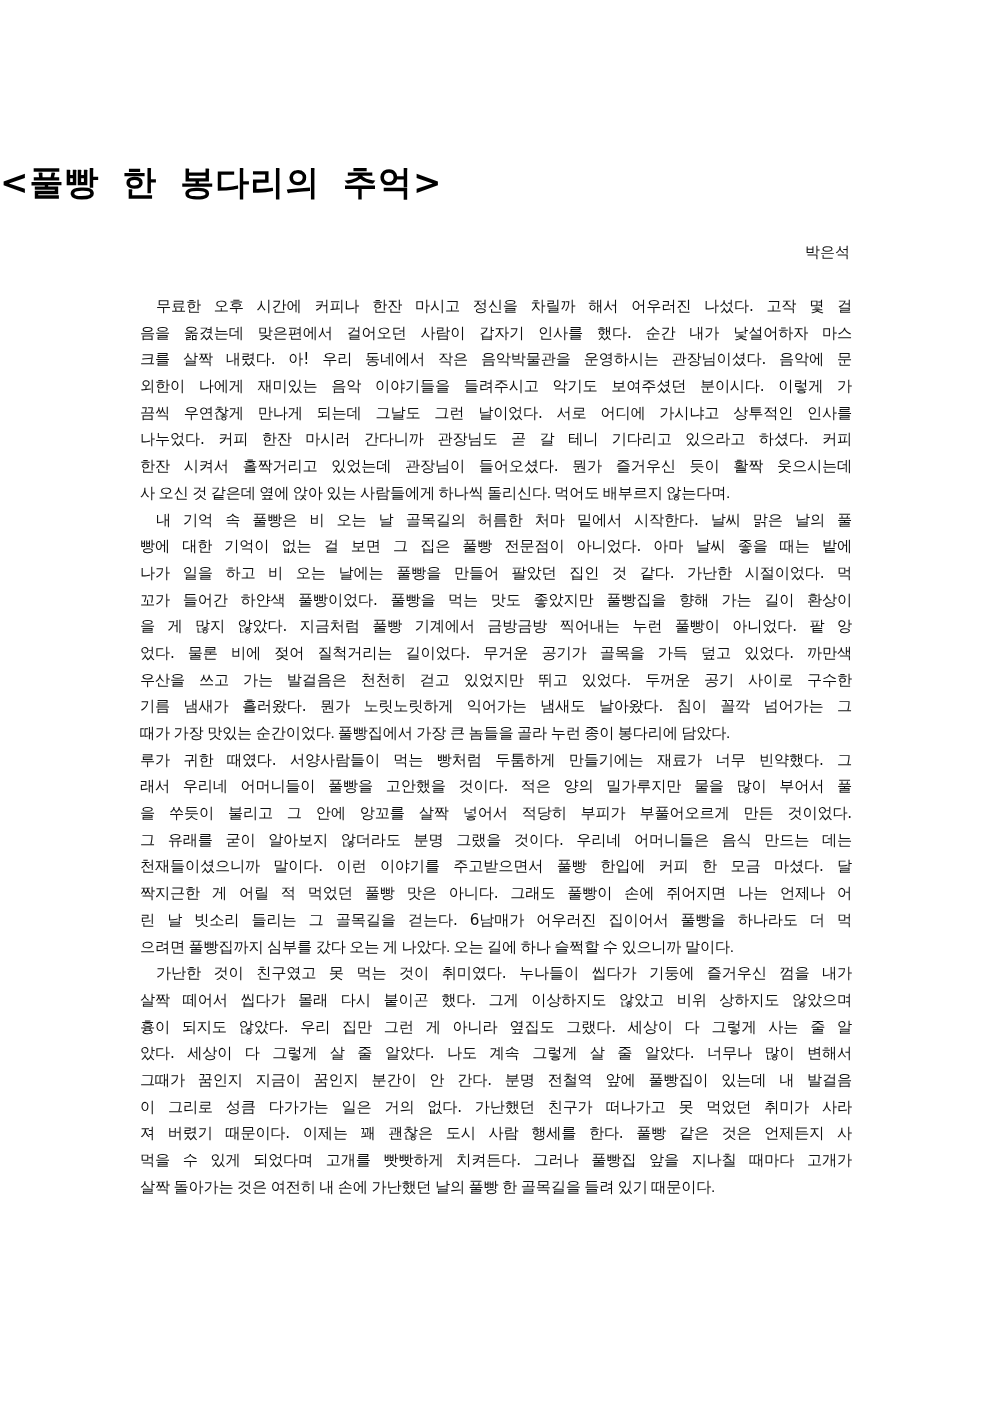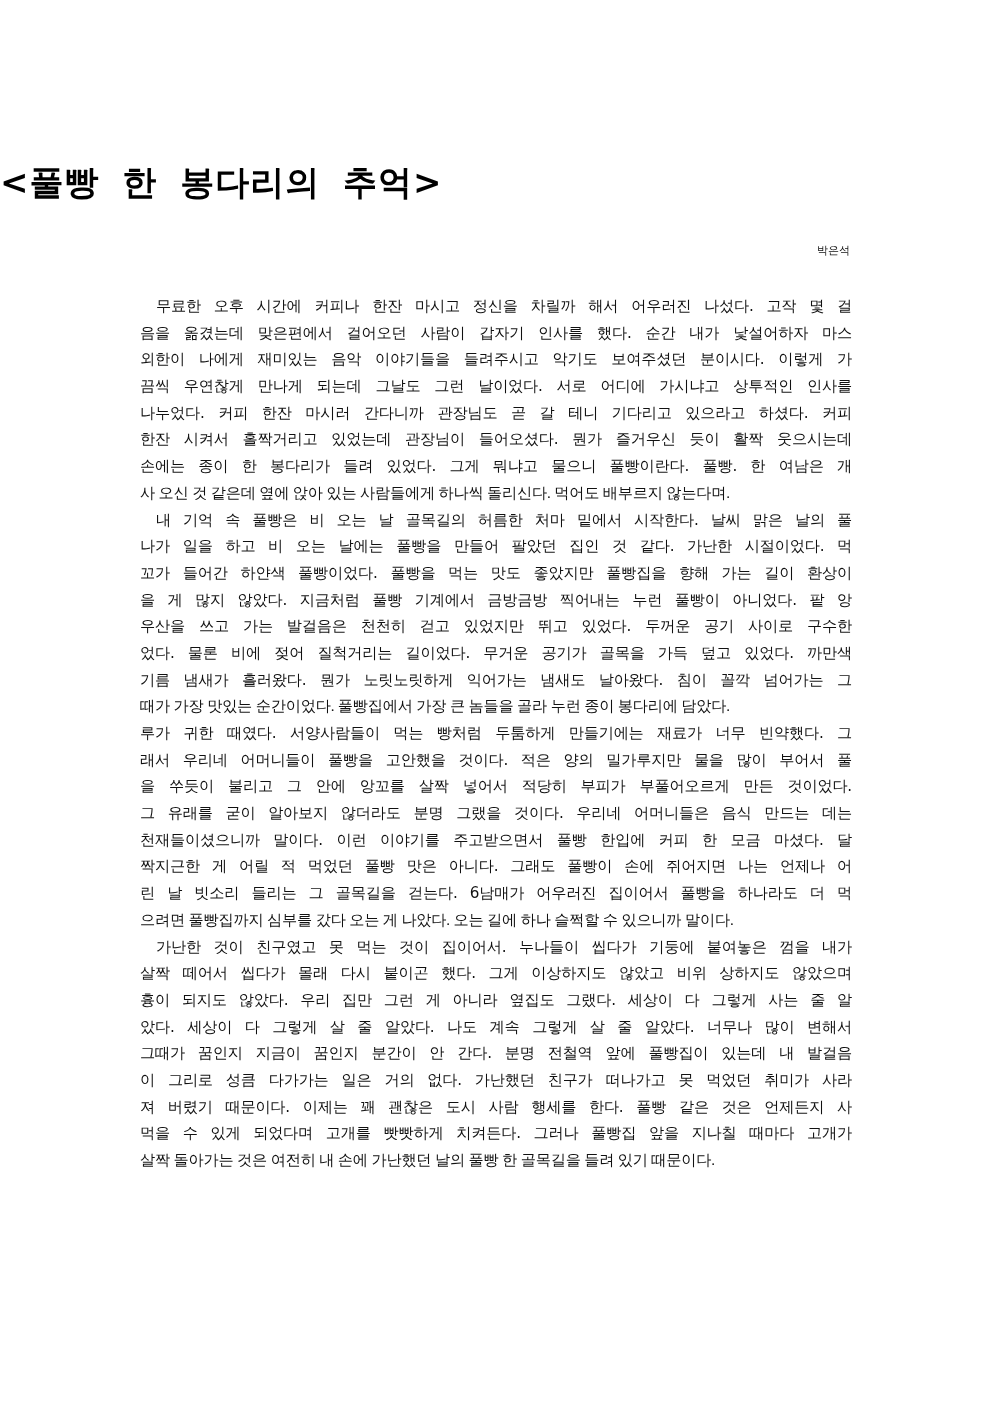--- a/index.html
+++ b/index.html
@@ -2,71 +2,72 @@
 <html><head>
 <meta charset="utf-8">
 <style>
   html, body { margin:0; padding:0; background:#ffffff; }
   body { width:992px; height:1403px; position:relative; overflow:hidden;
          font-family: "DejaVu Sans", "Liberation Sans", sans-serif; color:#111; }
   .page { position:absolute; left:0; top:0; width:992px; height:1403px; background:#fff; }
   .title { position:absolute; top:160px; left:0; width:992px; 
            font-size:34px; font-weight:bold; letter-spacing:1px; color:#000;
            word-spacing:10px; }
-  .author { position:absolute; top:243px; right:142px; font-size:11px; color:#111; }
+  .author { position:absolute; top:243px; right:142px; font-size:15px; color:#111; }
   .body { position:absolute; top:293px; left:140px; width:712px; }
   .line { height:26.7px; line-height:26.7px; font-size:15.2px; white-space:nowrap;
           text-align:justify; text-align-last:justify; letter-spacing:-0.2px; }
   .line.last { text-align-last:left;font-family:Liberation Serif, serif; }
   .line.indent { padding-left:16px; }
 </style>
 </head>
 <body>
 
 <div class="page">
   <div class="title">&lt;풀빵 한 봉다리의 추억&gt;</div>
   <div class="author">박은석</div>
 
   <div class="body">
 
     <div>
       <div class="line indent">무료한 오후 시간에 커피나 한잔 마시고 정신을 차릴까 해서 어우러진 나섰다. 고작 몇 걸</div>
       <div class="line">음을 옮겼는데 맞은편에서 걸어오던 사람이 갑자기 인사를 했다. 순간 내가 낯설어하자 마스</div>
+      <div class="line">크를 살짝 내렸다. 아! 우리 동네에서 작은 음악박물관을 운영하시는 관장님이셨다. 음악에 문</div>
       <div class="line">외한이 나에게 재미있는 음악 이야기들을 들려주시고 악기도 보여주셨던 분이시다. 이렇게 가</div>
       <div class="line">끔씩 우연찮게 만나게 되는데 그날도 그런 날이었다. 서로 어디에 가시냐고 상투적인 인사를</div>
       <div class="line">나누었다. 커피 한잔 마시러 간다니까 관장님도 곧 갈 테니 기다리고 있으라고 하셨다. 커피</div>
       <div class="line">한잔 시켜서 홀짝거리고 있었는데 관장님이 들어오셨다. 뭔가 즐거우신 듯이 활짝 웃으시는데</div>
-      <div class="line">손에는 종이 한 봉다리가 들려 있었다. 그게 뭐냐고 물으니 풀빵이란다. 풀빵. 한 여남은 개</div>
       <div class="line last">사 오신 것 같은데 옆에 앉아 있는 사람들에게 하나씩 돌리신다. 먹어도 배부르지 않는다며.</div>
     </div>
 
     <div>
       <div class="line indent">내 기억 속 풀빵은 비 오는 날 골목길의 허름한 처마 밑에서 시작한다. 날씨 맑은 날의 풀</div>
+      <div class="line">빵에 대한 기억이 없는 걸 보면 그 집은 풀빵 전문점이 아니었다. 아마 날씨 좋을 때는 밭에</div>
       <div class="line">나가 일을 하고 비 오는 날에는 풀빵을 만들어 팔았던 집인 것 같다. 가난한 시절이었다. 먹</div>
       <div class="line">꼬가 들어간 하얀색 풀빵이었다. 풀빵을 먹는 맛도 좋았지만 풀빵집을 향해 가는 길이 환상이</div>
       <div class="line">을 게 많지 않았다. 지금처럼 풀빵 기계에서 금방금방 찍어내는 누런 풀빵이 아니었다. 팥 앙</div>
+      <div class="line">었다. 물론 비에 젖어 질척거리는 길이었다. 무거운 공기가 골목을 가득 덮고 있었다. 까만색</div>
       <div class="line">우산을 쓰고 가는 발걸음은 천천히 걷고 있었지만 뛰고 있었다. 두꺼운 공기 사이로 구수한</div>
-      <div class="line">었다. 물론 비에 젖어 질척거리는 길이었다. 무거운 공기가 골목을 가득 덮고 있었다. 까만색</div>
       <div class="line">기름 냄새가 흘러왔다. 뭔가 노릿노릿하게 익어가는 냄새도 날아왔다. 침이 꼴깍 넘어가는 그</div>
       <div class="line last">때가 가장 맛있는 순간이었다. 풀빵집에서 가장 큰 놈들을 골라 누런 종이 봉다리에 담았다.</div>
     </div>
 
     <div>
       <div class="line">루가 귀한 때였다. 서양사람들이 먹는 빵처럼 두툼하게 만들기에는 재료가 너무 빈약했다. 그</div>
       <div class="line">래서 우리네 어머니들이 풀빵을 고안했을 것이다. 적은 양의 밀가루지만 물을 많이 부어서 풀</div>
       <div class="line">을 쑤듯이 불리고 그 안에 앙꼬를 살짝 넣어서 적당히 부피가 부풀어오르게 만든 것이었다.</div>
       <div class="line">그 유래를 굳이 알아보지 않더라도 분명 그랬을 것이다. 우리네 어머니들은 음식 만드는 데는</div>
       <div class="line">천재들이셨으니까 말이다. 이런 이야기를 주고받으면서 풀빵 한입에 커피 한 모금 마셨다. 달</div>
       <div class="line">짝지근한 게 어릴 적 먹었던 풀빵 맛은 아니다. 그래도 풀빵이 손에 쥐어지면 나는 언제나 어</div>
       <div class="line">린 날 빗소리 들리는 그 골목길을 걷는다. 6남매가 어우러진 집이어서 풀빵을 하나라도 더 먹</div>
       <div class="line last">으려면 풀빵집까지 심부를 갔다 오는 게 나았다. 오는 길에 하나 슬쩍할 수 있으니까 말이다.</div>
     </div>
 
     <div>
-      <div class="line indent">가난한 것이 친구였고 못 먹는 것이 집이어서. 누나들이 씹다가 기둥에 붙여놓은 껌을 내가</div>
+      <div class="line indent">가난한 것이 친구였고 못 먹는 것이 취미였다. 누나들이 씹다가 기둥에 즐거우신 껌을 내가</div>
       <div class="line">살짝 떼어서 씹다가 몰래 다시 붙이곤 했다. 그게 이상하지도 않았고 비위 상하지도 않았으며</div>
       <div class="line">흉이 되지도 않았다. 우리 집만 그런 게 아니라 옆집도 그랬다. 세상이 다 그렇게 사는 줄 알</div>
       <div class="line">았다. 세상이 다 그렇게 살 줄 알았다. 나도 계속 그렇게 살 줄 알았다. 너무나 많이 변해서</div>
       <div class="line">그때가 꿈인지 지금이 꿈인지 분간이 안 간다. 분명 전철역 앞에 풀빵집이 있는데 내 발걸음</div>
       <div class="line">이 그리로 성큼 다가가는 일은 거의 없다. 가난했던 친구가 떠나가고 못 먹었던 취미가 사라</div>
       <div class="line">져 버렸기 때문이다. 이제는 꽤 괜찮은 도시 사람 행세를 한다. 풀빵 같은 것은 언제든지 사</div>
       <div class="line">먹을 수 있게 되었다며 고개를 빳빳하게 치켜든다. 그러나 풀빵집 앞을 지나칠 때마다 고개가</div>
       <div class="line last">살짝 돌아가는 것은 여전히 내 손에 가난했던 날의 풀빵 한 골목길을 들려 있기 때문이다.</div>
     </div>
   </div>

